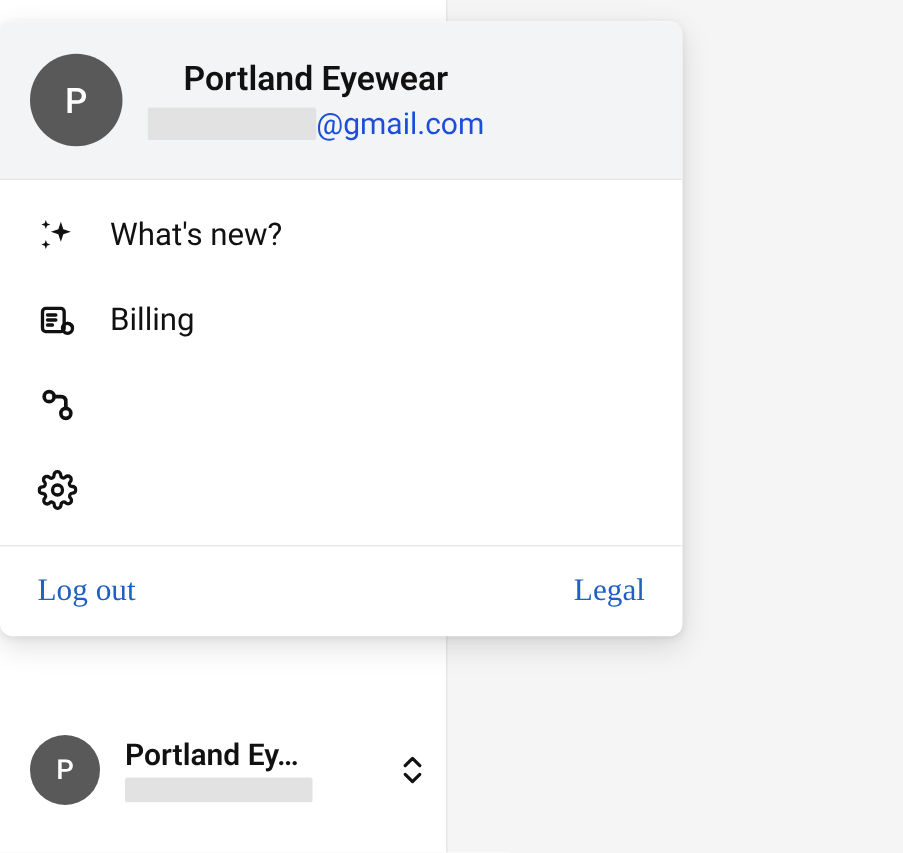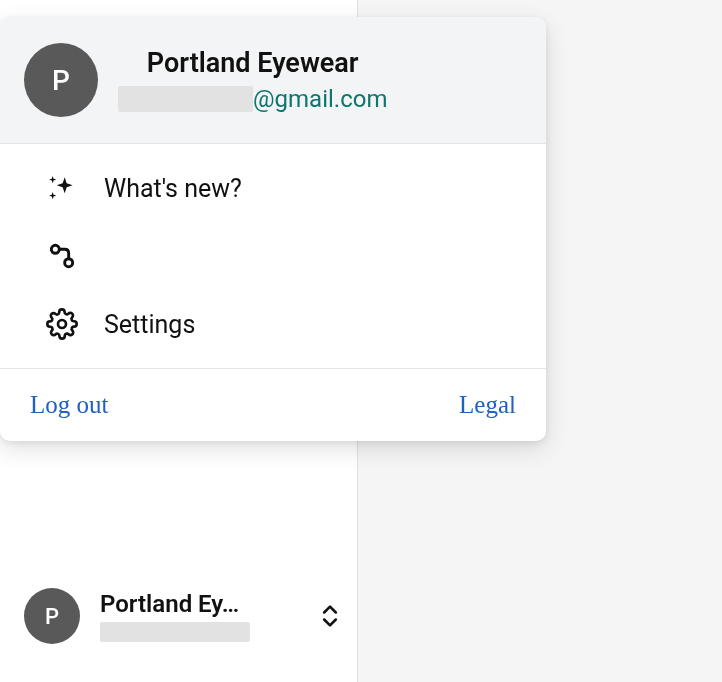--- a/index.html
+++ b/index.html
@@ -68,39 +68,39 @@
       align-items: center;
     }
     .account-name {
       font-size: 27px;
       font-weight: 600;
       color: #111;
       line-height: 1.2;
     }
     .account-email {
       font-size: 24px;
-      color: #0f766e;
+      color: #1d4ed8;
       display: flex;
       align-items: center;
       gap: 0;
     }
     .redacted {
       display: inline-block;
       width: 135px;
       height: 26px;
       background: #e2e2e2;
       border-radius: 2px;
       margin-right: 0;
     }
     .redacted-small {
       width: 150px;
       height: 20px;
     }
     .menu-list {
-      padding: 10px 16px;
+      padding: 10px 0;
       border-bottom: 1px solid #e5e5e5;
     }
     .menu-item {
       display: flex;
       align-items: center;
       gap: 26px;
       padding: 18px 30px;
       font-size: 25px;
       color: #111;
       cursor: pointer;
@@ -179,39 +179,51 @@
       <span class="menu-icon">
         <svg viewBox="0 0 24 24" width="32" height="32" fill="none" stroke="#111" stroke-width="2">
           <path d="M14 4 L15.5 8.5 L20 10 L15.5 11.5 L14 16 L12.5 11.5 L8 10 L12.5 8.5 Z" fill="#111" stroke="none"></path>
           <path d="M5 3 L5.7 5 L7.7 5.7 L5.7 6.4 L5 8.4 L4.3 6.4 L2.3 5.7 L4.3 5 Z" fill="#111" stroke="none"></path>
           <path d="M5 15 L5.7 17 L7.7 17.7 L5.7 18.4 L5 20.4 L4.3 18.4 L2.3 17.7 L4.3 17 Z" fill="#111" stroke="none"></path>
         </svg>
       </span>
       <span>What's new?</span>
     </div>
 
+    <div class="menu-item">
+      <span class="menu-icon">
+        <svg viewBox="0 0 24 24" width="32" height="32" fill="none" stroke="#111" stroke-width="2" stroke-linecap="round" stroke-linejoin="round">
+          <rect x="3" y="5" width="13" height="14" rx="2"></rect>
+          <line x1="6" y1="9" x2="11" y2="9"></line>
+          <line x1="6" y1="12" x2="11" y2="12"></line>
+          <line x1="6" y1="15" x2="9" y2="15"></line>
+          <circle cx="18" cy="17" r="3"></circle>
+          <path d="M18 14 a3 3 0 0 1 2.6 1.5"></path>
+        </svg>
+      </span>
+      <span>Billing</span>
+    </div>
 
     <div class="menu-item">
       <span class="menu-icon">
         <svg viewBox="0 0 24 24" width="32" height="32" fill="none" stroke="#111" stroke-width="2.2" stroke-linecap="round" stroke-linejoin="round">
           <circle cx="7" cy="7" r="3"></circle>
           <circle cx="17" cy="17" r="3"></circle>
           <path d="M10 7 L14 7 Q17 7 17 10 L17 14"></path>
         </svg>
       </span>
     </div>
 
     <div class="menu-item">
       <span class="menu-icon">
         <svg viewBox="0 0 24 24" width="32" height="32" fill="none" stroke="#111" stroke-width="2" stroke-linecap="round" stroke-linejoin="round">
           <circle cx="12" cy="12" r="3"></circle>
           <path d="M19.4 15a1.65 1.65 0 0 0 .33 1.82l.06.06a2 2 0 1 1-2.83 2.83l-.06-.06a1.65 1.65 0 0 0-1.82-.33 1.65 1.65 0 0 0-1 1.51V21a2 2 0 0 1-4 0v-.09a1.65 1.65 0 0 0-1-1.51 1.65 1.65 0 0 0-1.82.33l-.06.06a2 2 0 1 1-2.83-2.83l.06-.06a1.65 1.65 0 0 0 .33-1.82 1.65 1.65 0 0 0-1.51-1H3a2 2 0 0 1 0-4h.09a1.65 1.65 0 0 0 1.51-1 1.65 1.65 0 0 0-.33-1.82l-.06-.06a2 2 0 1 1 2.83-2.83l.06.06a1.65 1.65 0 0 0 1.82.33h0a1.65 1.65 0 0 0 1-1.51V3a2 2 0 0 1 4 0v.09a1.65 1.65 0 0 0 1 1.51h0a1.65 1.65 0 0 0 1.82-.33l.06-.06a2 2 0 1 1 2.83 2.83l-.06.06a1.65 1.65 0 0 0-.33 1.82v0a1.65 1.65 0 0 0 1.51 1H21a2 2 0 0 1 0 4h-.09a1.65 1.65 0 0 0-1.51 1z"></path>
         </svg>
       </span>
-      <span>Settings</span>
     </div>
   </div>
 
   <div class="popover-footer">
     <span class="footer-link">Log out</span>
     <span class="footer-link">Legal</span>
   </div>
 </div>
 
 <div class="bottom-account">

